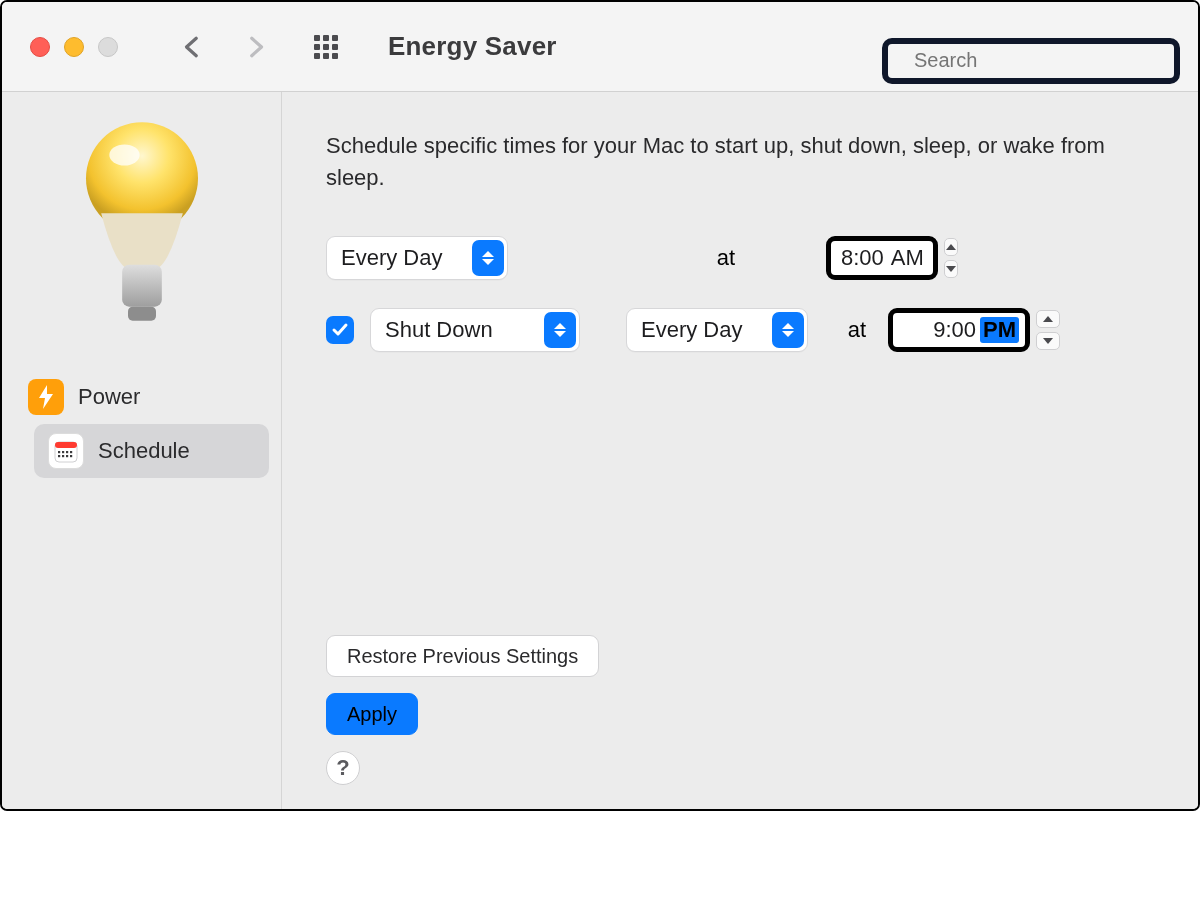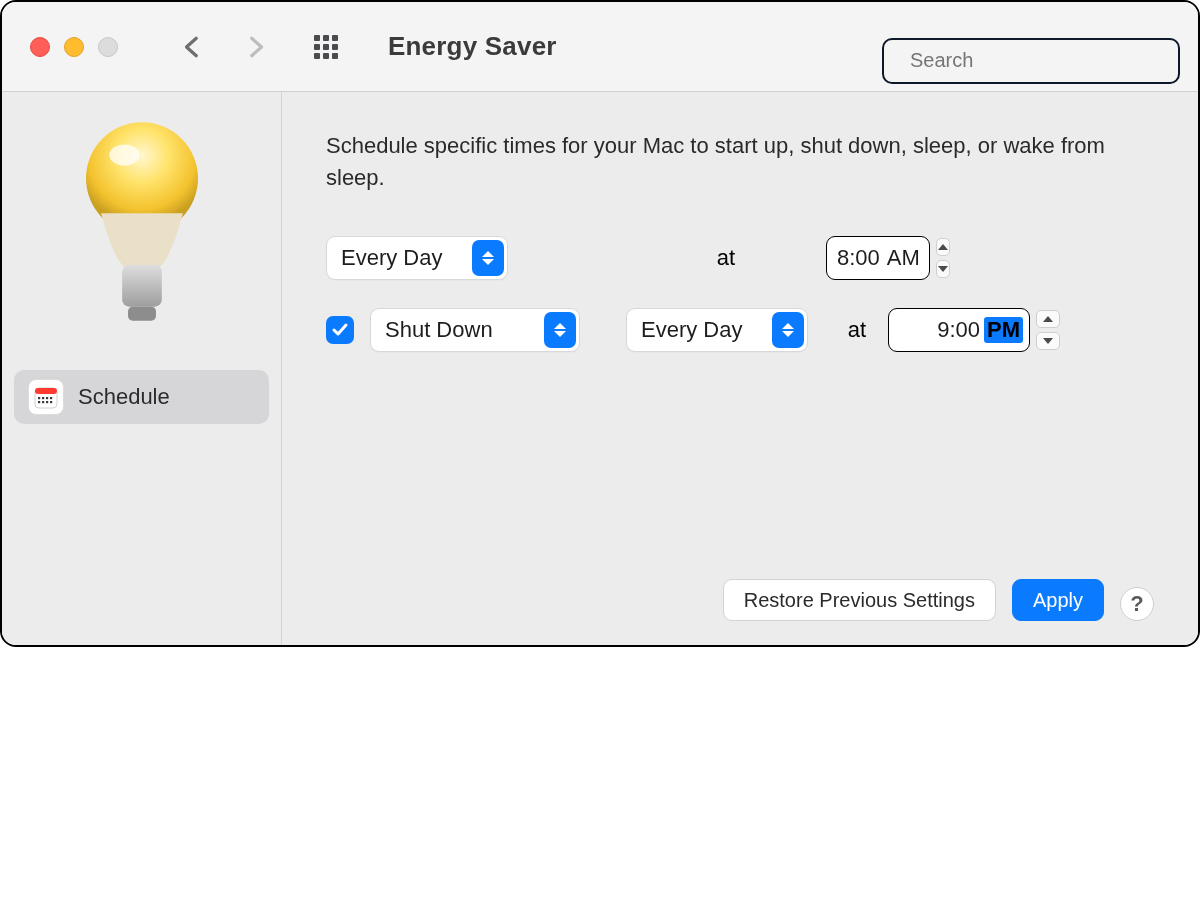--- a/index.html
+++ b/index.html
@@ -4,23 +4,23 @@
 <style>
   * { box-sizing: border-box; }
   html, body {
     margin: 0; padding: 0;
     font-family: -apple-system, "Helvetica Neue", Arial, sans-serif;
     font-size: 20px;
     color: #1d1d1f;
     background: #fff;
   }
   .window {
-    width: 1200px; height: 647px;
+    width: 1200px; height: 811px;
     border: 2px solid #000;
-    border-radius: 16px;
+    border-radius: 7px;
     overflow: hidden;
     display: flex; flex-direction: column;
     background: #ececec;
   }
   
   .titlebar {
     height: 90px;
     display: flex; align-items: center;
     padding: 0 18px 0 28px;
     gap: 18px;
@@ -37,21 +37,21 @@
   .grid-icon {
     width: 24px; height: 24px; margin: 0 32px 0 28px;
     display: grid; grid-template-columns: repeat(3,1fr); grid-template-rows: repeat(3,1fr); gap: 3px;
   }
   .grid-icon span { background: #4b4b4f; border-radius: 1px; }
   .title { font-size: 26px; font-weight: 700; color: #3b3b3d; letter-spacing: .2px; }
   .spacer { flex: 1; }
   .searchbox {
     display: flex; align-items: center;
     width: 298px; height: 46px;
-    border: 2px solid #0f172a; border-radius: 10px;
+    border: 6px solid #0f172a; border-radius: 10px;
     background: #f4f4f4;
     padding: 0 14px; gap: 10px;
     color: #8e8e93;
     margin-top: 28px;
   }
   .searchbox input {
     border: none; background: transparent; outline: none;
     font-size: 20px; color: #8e8e93; flex: 1;
   }
   
@@ -63,21 +63,21 @@
     display: flex; flex-direction: column; align-items: stretch;
   }
   .bulb-wrap { display: flex; justify-content: center; margin-bottom: 40px; margin-top: 6px; }
   .sb-item {
     display: flex; align-items: center; gap: 14px;
     height: 54px; padding: 0 14px;
     border-radius: 10px;
     font-size: 22px; color: #2b2b2d;
     cursor: pointer;
   }
-  .sb-item.active { background: #d6d6d8; }
+  .sb-item.active { background: #d6d6d8; margin-left: 20px; }
   .sb-icon { width: 36px; height: 36px; border-radius: 8px; display: flex; align-items: center; justify-content: center; }
   .sb-icon.orange { background: #ff9f0a; }
   .sb-icon.dark   { background: #6b6b70; display:flex;align-items:center;justify-content:center;}
   .sb-icon.white  { background: #fff; border: 1px solid #dcdcdc; position: relative; display:flex;align-items:center;justify-content:center;}
   
   .content {
     flex: 1; background: #ececec;
     padding: 38px 44px 24px 44px;
     display: flex; flex-direction: column;
     font-size: 22px;
@@ -109,50 +109,51 @@
   .popup.small { width: 204px; }
   .popup .arrows {
     position: absolute; right: 3px; top: 3px; bottom: 3px; width: 32px;
     background: #0a7aff; border-radius: 7px;
     display: flex; flex-direction: column; align-items: center; justify-content: center;
   }
   .popup .arrows svg { width: 14px; height: 8px; fill: #fff; }
   .at { text-align: center; color: #000000; font-size: 22px; }
   .timebox {
     width: 142px; height: 44px; border-radius: 9px;
-    background: #fff; border: 1px solid #000000;
+    background: #fff; border: 5px solid #000000;
     display: flex; align-items: center; justify-content: flex-end;
     padding: 0 6px 0 10px; font-size: 22px;
   }
   .timebox .time { flex:1; text-align:right; padding-right:4px; }
   .timebox .ampm { padding: 0 3px; }
   .timebox .ampm.sel { background:#0a7aff; color:#000000; border-radius:3px;font-weight:bold; }
   .stepper {
     width: 24px; height: 40px; display: flex; flex-direction: column; justify-content: space-between;
     margin-left: 6px;
   }
   .stepper div {
     height: 18px; border: 1px solid #cfcfd1; background: #fafafa; border-radius: 5px;
     display:flex;align-items:center;justify-content:center;
   }
   .stepper svg { width:12px;height:8px;fill:#4a4a4e;}
   .timecell { display:flex; align-items:center; }
   
   .footer {
     margin-top: auto;
-    display: flex; justify-content: flex-end; align-items: flex-end; gap: 16px;
+    display: flex; justify-content: flex-end; align-items: flex-start; gap: 16px;
     padding-top: 20px;
+    flex-direction: column;
   }
   .btn {
     height: 42px; padding: 0 20px; border-radius: 9px;
     font-size: 20px; display: flex; align-items: center;
     border: 1px solid #d3d3d5; background: #fff; color: #2a2a2c;
     cursor: pointer;
   }
-  .btn.primary { background: #0a7aff; color: #ffffff; border-color: #0a7aff; }
+  .btn.primary { background: #0a7aff; color: #000000; border-color: #0a7aff; }
   .help {
     width: 34px; height: 34px; border-radius: 50%;
     border: 1px solid #cfcfd1; background: #fff;
     display: flex; align-items: center; justify-content: center;
     font-weight: 600; color: #5a5a5e; cursor: pointer;
   }
 
   
   .bulb-glass { fill: url(#bulbGrad); }
 </style>
@@ -215,20 +216,28 @@
             </linearGradient>
           </defs>
           <ellipse cx="55" cy="50" rx="48" ry="48" class="bulb-glass"></ellipse>
           <path d="M20 80 Q30 118 40 126 L70 126 Q80 118 90 80 Z" fill="#e9e0c7"></path>
           <rect x="38" y="124" width="34" height="36" rx="6" fill="url(#baseGrad)"></rect>
           <rect x="43" y="160" width="24" height="12" rx="4" fill="#8d8d8d"></rect>
           <ellipse cx="40" cy="30" rx="13" ry="9" fill="rgba(255,255,255,0.75)"></ellipse>
         </svg>
       </div>
 
+      <div class="sb-item">
+        <div class="sb-icon orange">
+          <svg width="20" height="24" viewBox="0 0 20 24">
+              <path d="M11 0 L3 13 H9 L7 24 L17 9 H11 Z" fill="#fff"></path>
+            </svg>
+        </div>
+        <span>Power</span>
+      </div>
 
 
       <div class="sb-item active">
         <div class="sb-icon white">
           <svg width="26" height="26" viewBox="0 0 26 26">
             <rect x="2" y="4" width="22" height="20" rx="4" fill="#fff" stroke="#d0d0d2"></rect>
             <rect x="2" y="4" width="22" height="6" rx="3" fill="#ff3b30"></rect>
             <g fill="#3a3a3c">
               <rect x="5" y="13" width="2.2" height="2.2"></rect>
                 <rect x="9" y="13" width="2.2" height="2.2"></rect>

